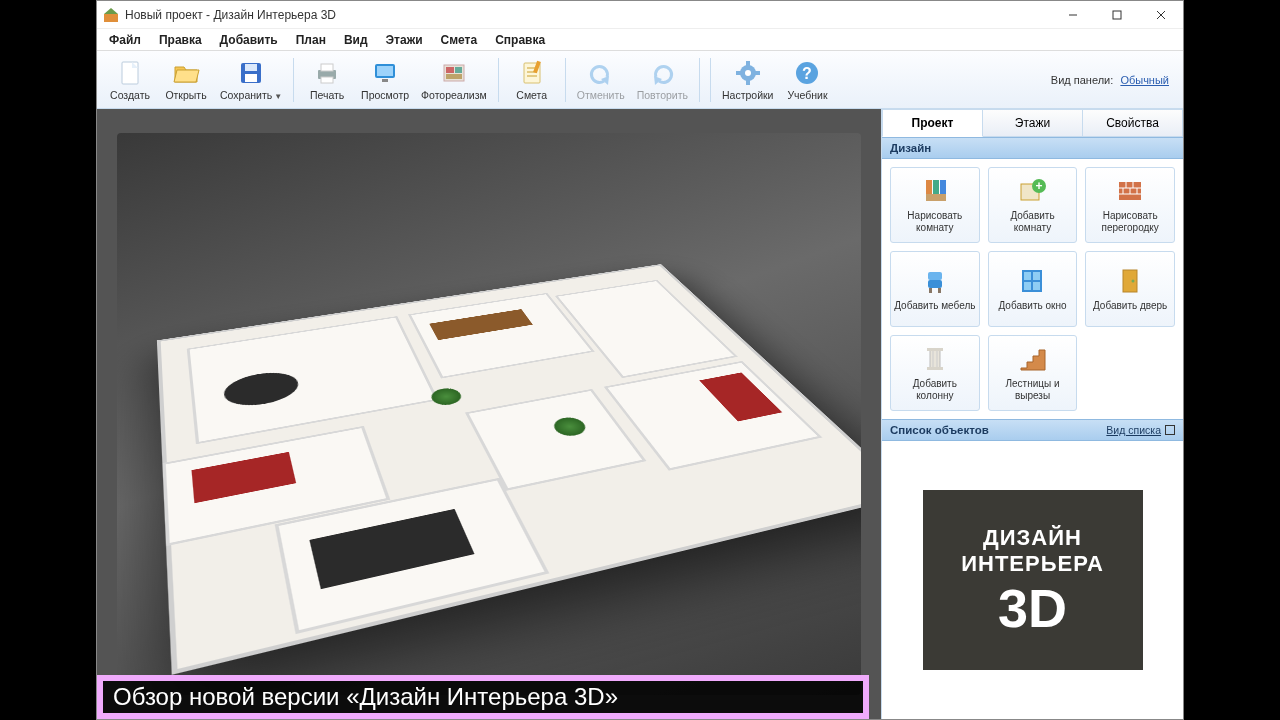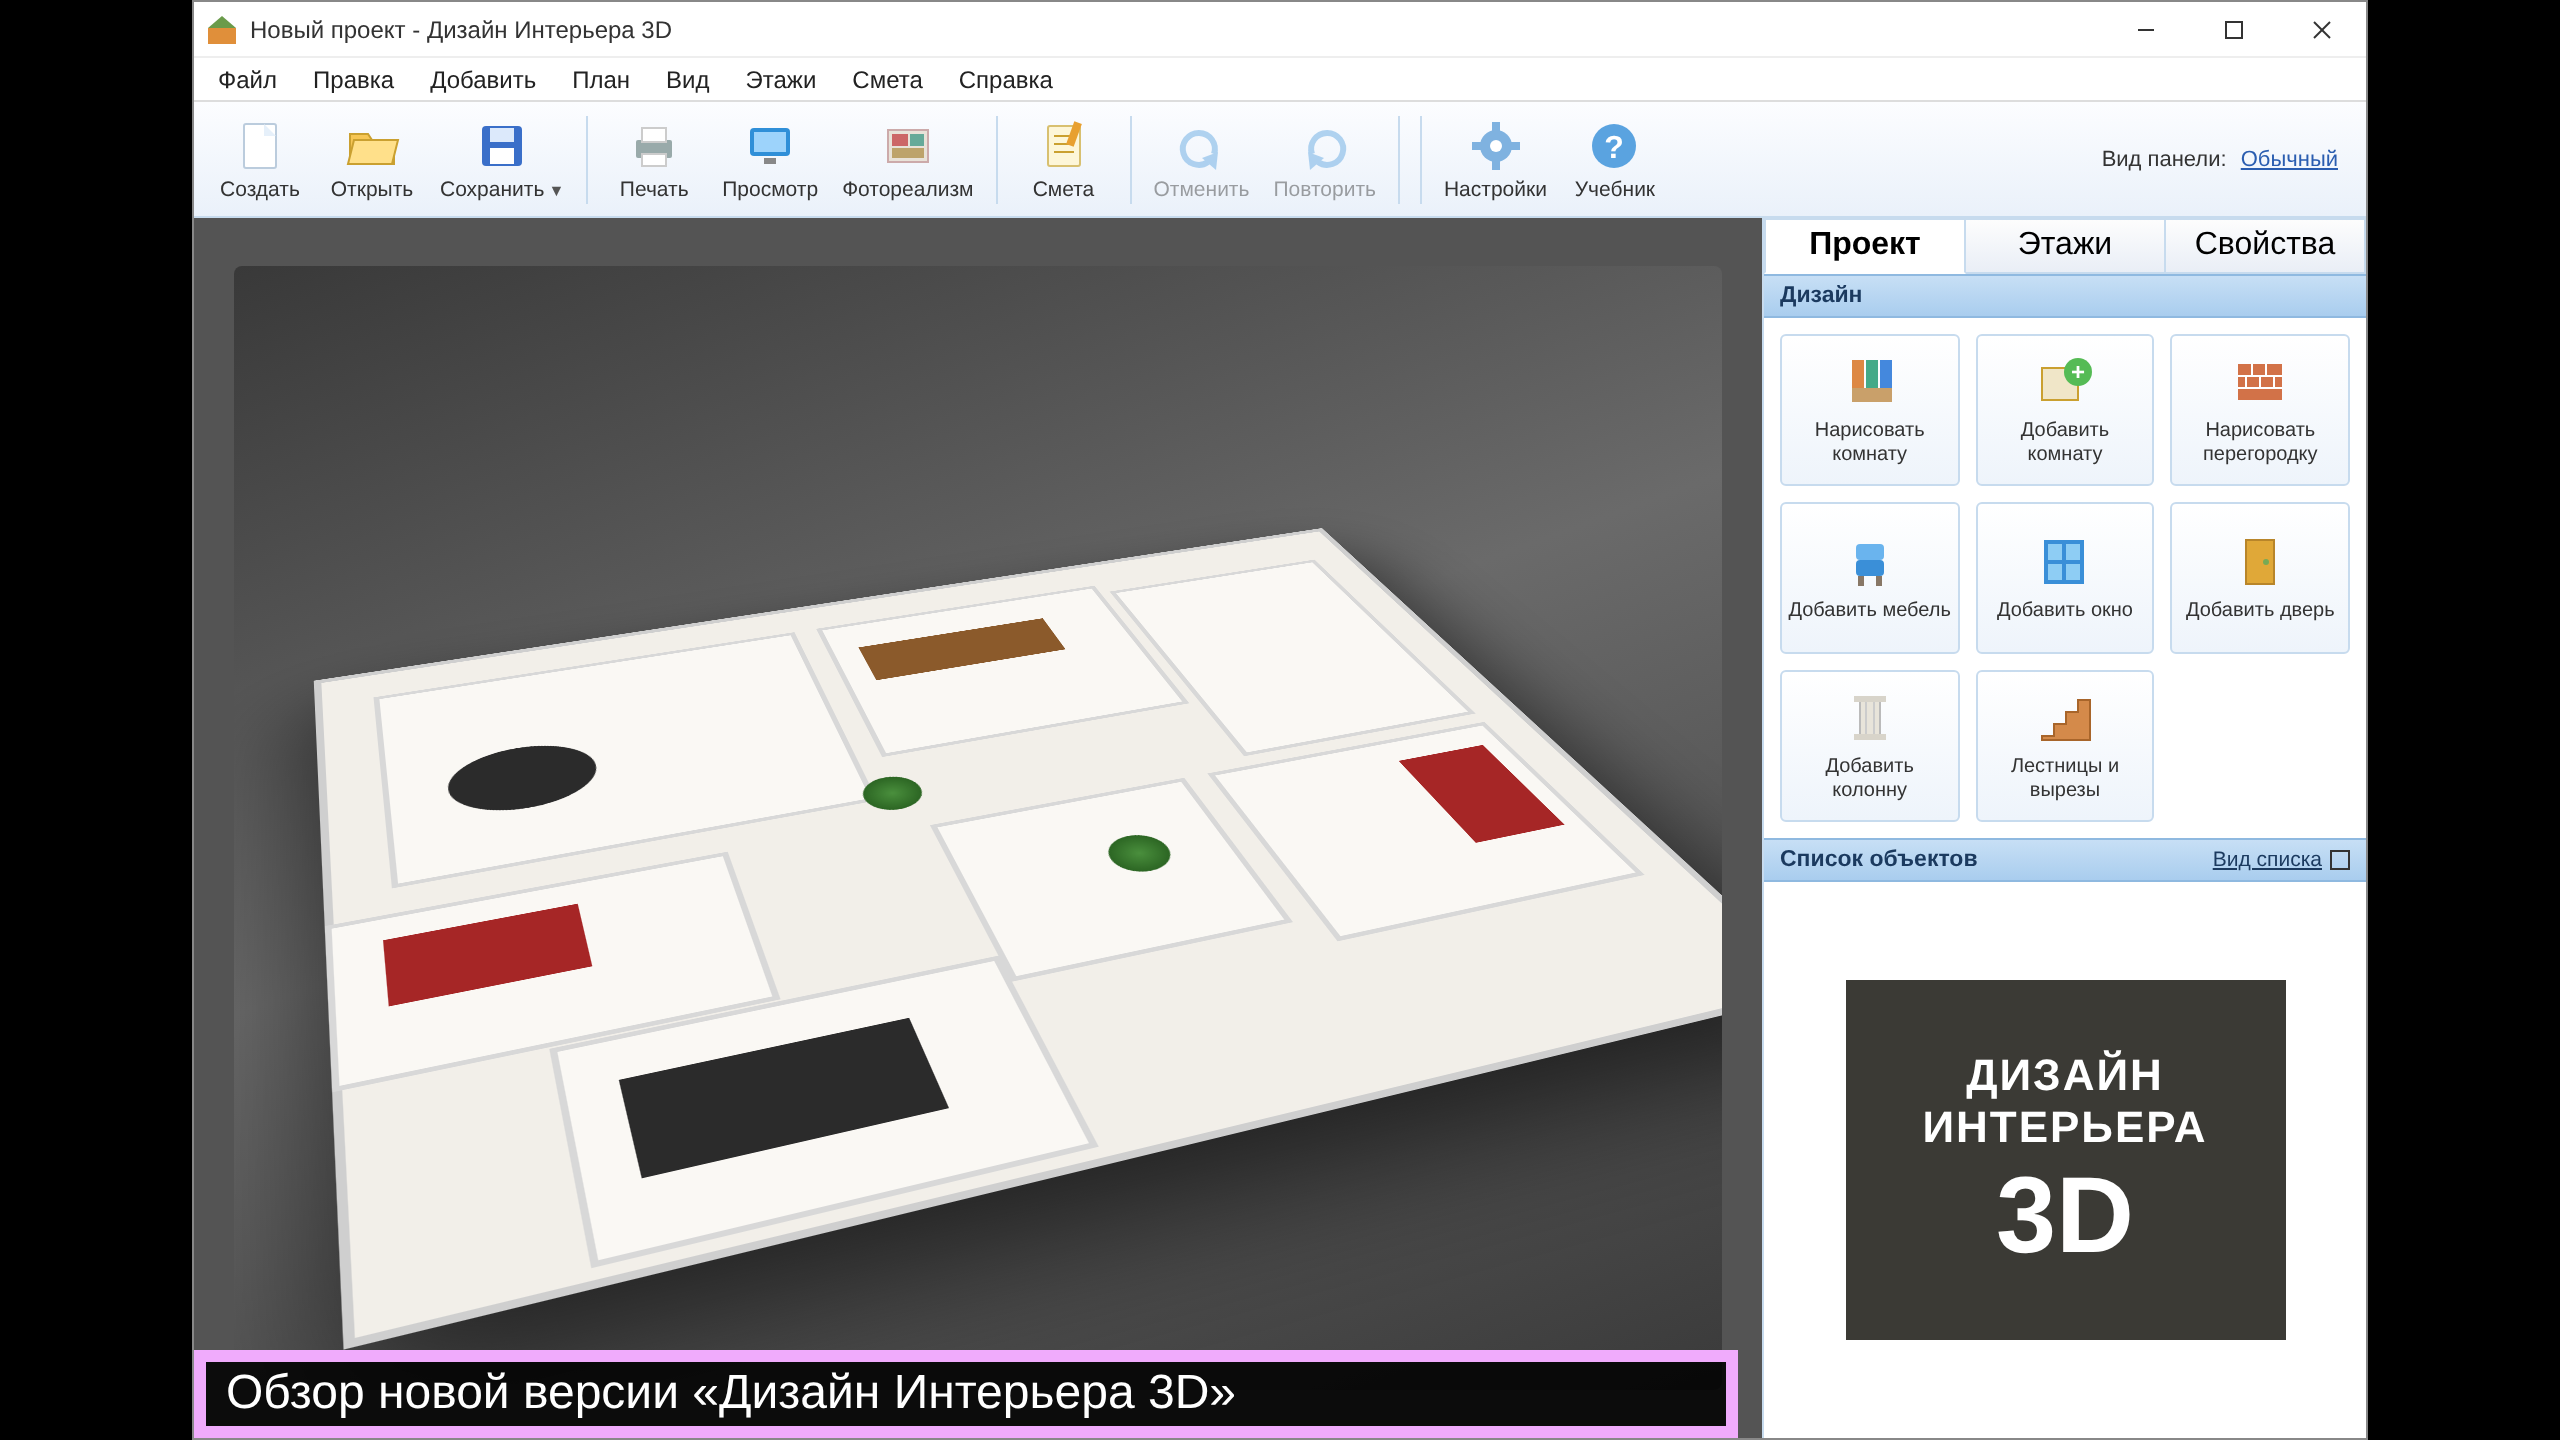--- a/index.html
+++ b/index.html
@@ -49,21 +49,21 @@
 .menubar {
   height: 22px;
   display: flex;
   align-items: center;
   padding: 0 4px;
   gap: 2px;
   border-bottom: 1px solid #ddd;
   font-size: 12px;
   color: #222;
 }
-.menubar .menu-item { padding: 6px 8px; cursor: default; }
+.menubar .menu-item { padding: 6px 8px; cursor: default; font-weight: bold; }
 .toolbar {
   height: 58px;
   display: flex;
   align-items: center;
   border-bottom: 1px solid #c7dbee;
   background: linear-gradient(#fcfdff,#eaf1fa);
   padding: 2px 6px;
   gap: 2px;
 }
 .tool-btn {
@@ -151,21 +151,21 @@
 }
 .side-tabs {
   display: flex;
   height: 28px;
 }
 .side-tab {
   flex: 1;
   display: flex;
   align-items: center;
   justify-content: center;
-  font-size: 16px;
+  font-size: 12px;
   border: 1px solid #c7dbee;
   border-left: none;
   background: linear-gradient(#fdfdfd,#e9eef6);
   cursor: default;
 }
 .side-tab:first-child { border-left: 1px solid #c7dbee; }
 .side-tab.active { background: #fff; border-bottom-color: #fff; font-weight: 600; }
 .section-header {
   background: linear-gradient(#c7dff5,#a9cdee);
   border-top: 1px solid #8fb9e0;

